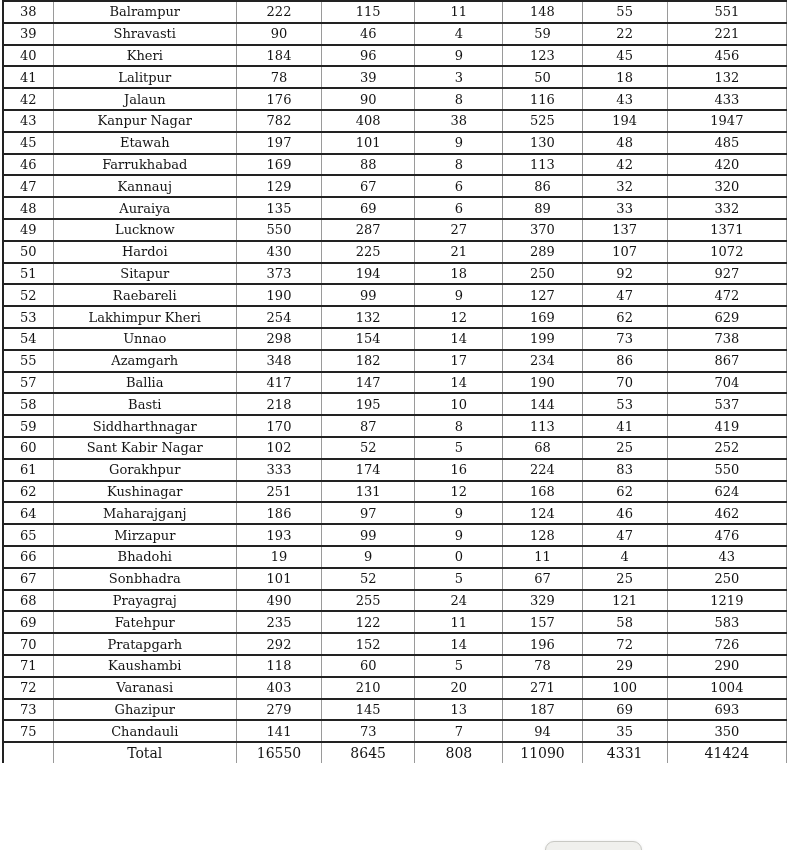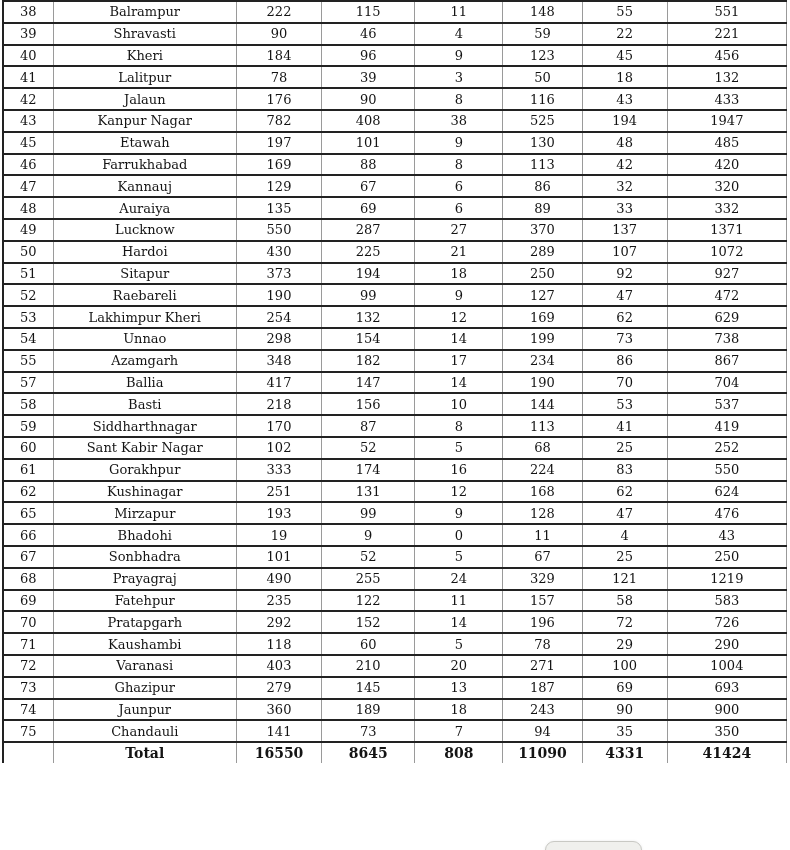--- a/index.html
+++ b/index.html
@@ -39,21 +39,21 @@
     white-space: nowrap;
     overflow: hidden;
   }
   table.districts tr:first-child td {
     border-top: none;
   }
   table.districts td:first-child {
     border-left: none;
   }
   table.districts tr.total-row td {
-    font-weight: bold;
+    font-weight: normal;
     font-size: 14px;
   }
   .bubble {
     position: absolute;
     left: 545px;
     top: 841px;
     width: 95px;
     height: 14px;
     background: #f0f0ed;
     border: 1px solid #c9c9c4;
@@ -254,21 +254,21 @@
           <td>147</td>
           <td>14</td>
           <td>190</td>
           <td>70</td>
           <td>704</td>
         </tr>
         <tr>
           <td>58</td>
           <td>Basti</td>
           <td>218</td>
-          <td>156</td>
+          <td>195</td>
           <td>10</td>
           <td>144</td>
           <td>53</td>
           <td>537</td>
         </tr>
         <tr>
           <td>59</td>
           <td>Siddharthnagar</td>
           <td>170</td>
           <td>87</td>
@@ -301,20 +301,30 @@
           <td>62</td>
           <td>Kushinagar</td>
           <td>251</td>
           <td>131</td>
           <td>12</td>
           <td>168</td>
           <td>62</td>
           <td>624</td>
         </tr>
         <tr>
+          <td>64</td>
+          <td>Maharajganj</td>
+          <td>186</td>
+          <td>97</td>
+          <td>9</td>
+          <td>124</td>
+          <td>46</td>
+          <td>462</td>
+        </tr>
+        <tr>
           <td>65</td>
           <td>Mirzapur</td>
           <td>193</td>
           <td>99</td>
           <td>9</td>
           <td>128</td>
           <td>47</td>
           <td>476</td>
         </tr>
         <tr>
@@ -389,30 +399,20 @@
         </tr>
         <tr>
           <td>73</td>
           <td>Ghazipur</td>
           <td>279</td>
           <td>145</td>
           <td>13</td>
           <td>187</td>
           <td>69</td>
           <td>693</td>
-        </tr>
-        <tr>
-          <td>74</td>
-          <td>Jaunpur</td>
-          <td>360</td>
-          <td>189</td>
-          <td>18</td>
-          <td>243</td>
-          <td>90</td>
-          <td>900</td>
         </tr>
         <tr>
           <td>75</td>
           <td>Chandauli</td>
           <td>141</td>
           <td>73</td>
           <td>7</td>
           <td>94</td>
           <td>35</td>
           <td>350</td>

